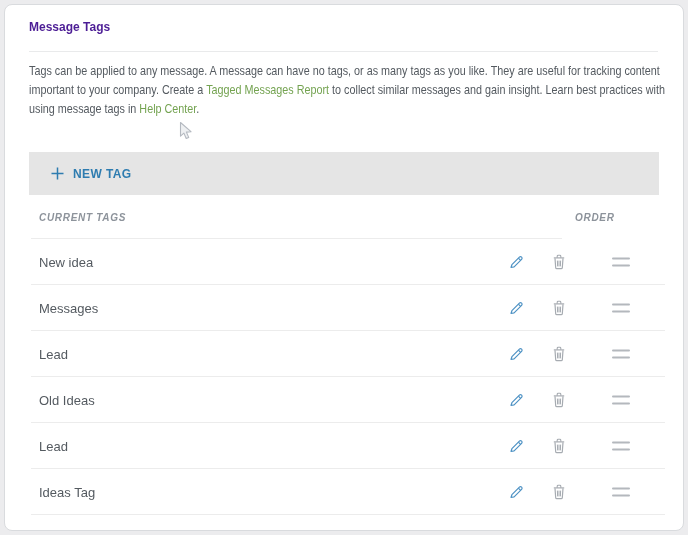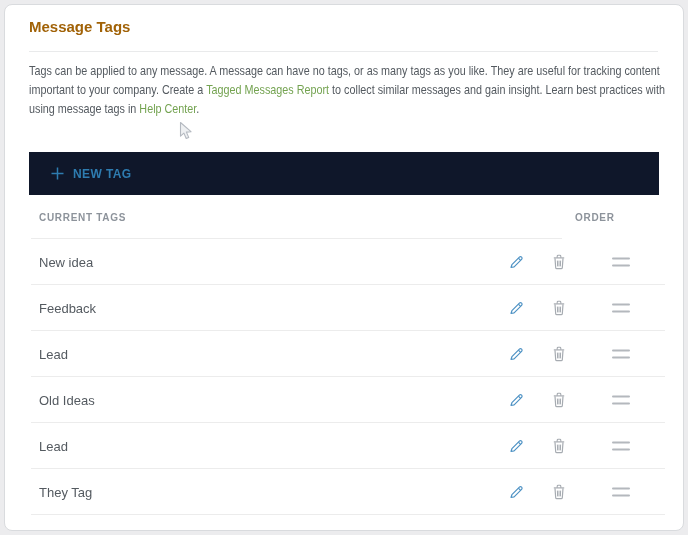--- a/index.html
+++ b/index.html
@@ -16,22 +16,22 @@
     left: 4px; top: 4px;
     width: 680px; height: 527px;
     box-sizing: border-box;
     background: #ffffff;
     border: 1px solid #d9dbde;
     border-radius: 8px;
     overflow: hidden;
   }
   .page-title {
     position: absolute; top: 11px; left: 24px;
-    font-size: 15px; line-height: 22px; font-weight: 700;
-    color: #a16207;
+    font-size: 12px; line-height: 22px; font-weight: 700;
+    color: #4c1d95;
     margin: 0;
   }
   .title-divider {
     position: absolute; top: 46px; left: 24px;
     width: 629px; height: 1px;
     background: #e9eaeb;
   }
   .description {
     position: absolute; top: 56px; left: 24px;
     width: 764px;
@@ -42,36 +42,36 @@
   }
   .description .line { white-space: nowrap; }
   .green-link {
     color: #74a351;
     text-decoration: none;
     cursor: pointer;
   }
   .new-tag-bar {
     position: absolute; top: 147px; left: 24px;
     width: 630px; height: 43px;
-    background: #0f172a;
+    background: #e5e5e5;
     display: flex; align-items: center;
     box-sizing: border-box;
     padding-left: 22px;
   }
   .new-tag-button {
     display: flex; align-items: center; gap: 9px;
     background: none; border: none; padding: 0;
     color: #2e7cb0;
     font-family: "Liberation Sans", sans-serif;
     font-size: 12px; font-weight: 700; letter-spacing: 0.4px;
     cursor: pointer;
   }
   .table-header {
     position: absolute; top: 190px; left: 0;
-    width: 579px; height: 44px;
+    width: 579px; height: 44px; font-style: italic;
   }
   .table-header::after {
     content: ""; position: absolute; bottom: 0; left: 26px; right: 22px;
     height: 1px; background: #ececec;
   }
   .th-label {
     position: absolute; top: 50%; transform: translateY(-50%);
     font-size: 10px; font-weight: 700; letter-spacing: 0.7px;
     color: #8d939b;
   }
@@ -175,21 +175,21 @@
         </svg>
       </span>
     </button>
     <span class="drag-handle">
       <span class="bar"></span>
       <span class="bar"></span>
     </span>
   </div>
 
   <div class="tag-row">
-    <span class="tag-name">Feedback</span>
+    <span class="tag-name">Messages</span>
     <button class="icon-btn btn-edit">
       <span style="display:flex;">
         <svg width="16" height="16" viewBox="0 0 16 16">
           <path d="M3 13.5 L3.9 10.7 L11.4 3.2 A1.55 1.55 0 0 1 13.6 5.4 L6.1 12.9 L3 13.5 Z" fill="none" stroke="#4e92c4" stroke-width="1.2" stroke-linejoin="round"></path>
           <line x1="10.4" y1="4.2" x2="12.6" y2="6.4" stroke="#4e92c4" stroke-width="1.2"></line>
         </svg>
       </span>
     </button>
     <button class="icon-btn btn-del">
       <span style="display:flex;">
@@ -287,21 +287,21 @@
         </svg>
       </span>
     </button>
     <span class="drag-handle">
       <span class="bar"></span>
       <span class="bar"></span>
     </span>
   </div>
 
   <div class="tag-row">
-    <span class="tag-name">They Tag</span>
+    <span class="tag-name">Ideas Tag</span>
     <button class="icon-btn btn-edit">
       <span style="display:flex;">
         <svg width="16" height="16" viewBox="0 0 16 16">
           <path d="M3 13.5 L3.9 10.7 L11.4 3.2 A1.55 1.55 0 0 1 13.6 5.4 L6.1 12.9 L3 13.5 Z" fill="none" stroke="#4e92c4" stroke-width="1.2" stroke-linejoin="round"></path>
           <line x1="10.4" y1="4.2" x2="12.6" y2="6.4" stroke="#4e92c4" stroke-width="1.2"></line>
         </svg>
       </span>
     </button>
     <button class="icon-btn btn-del">
       <span style="display:flex;">

